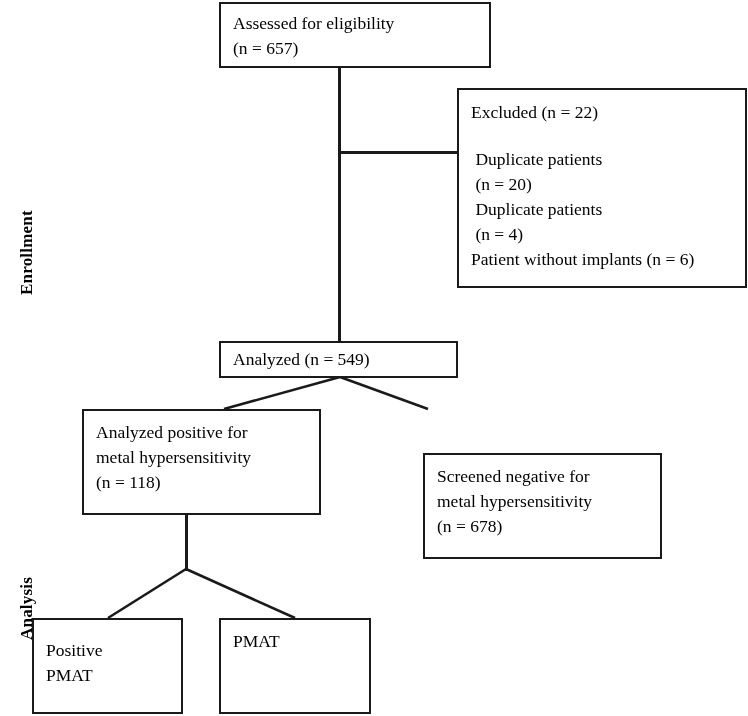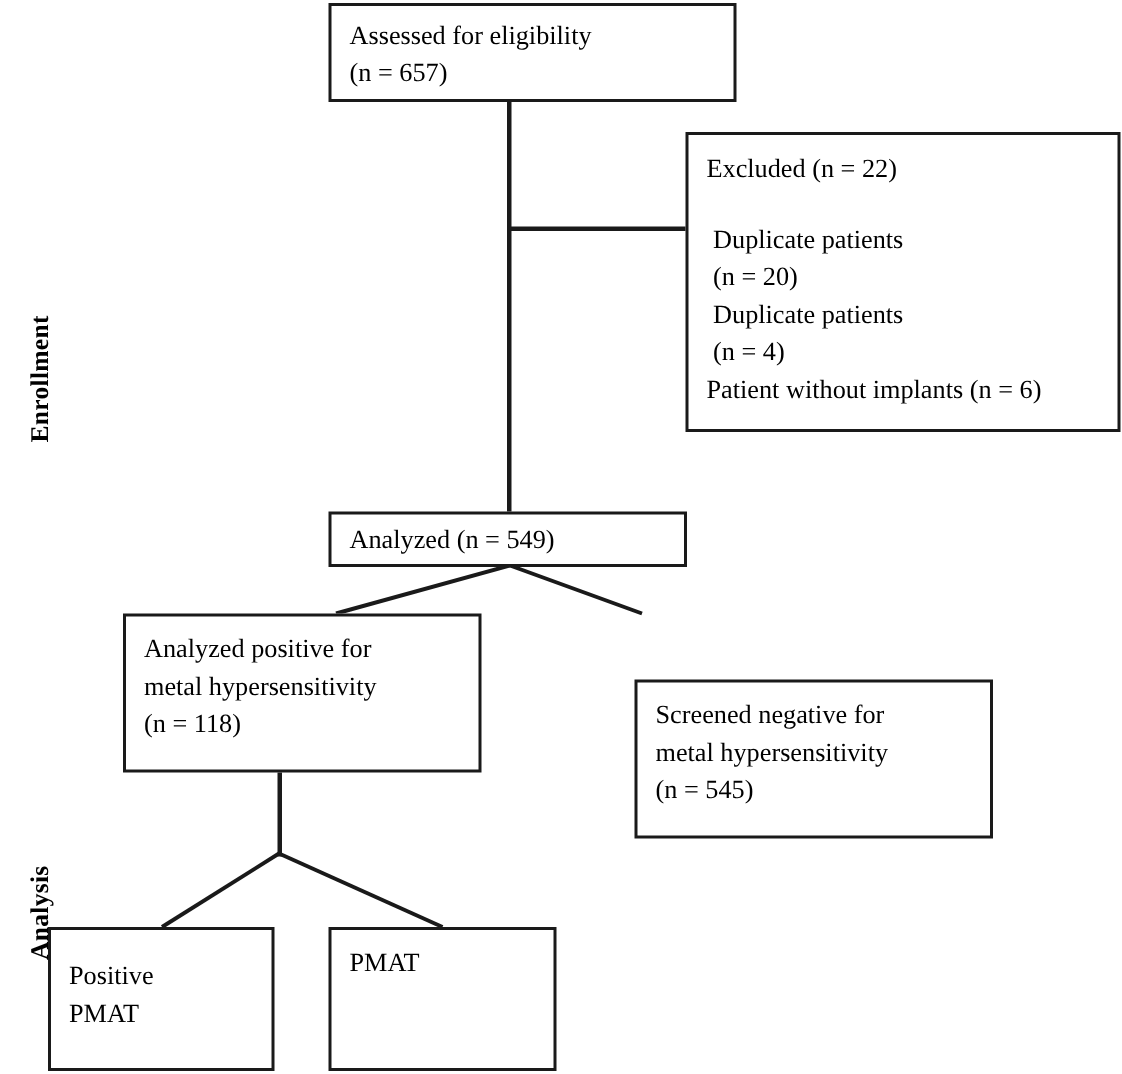--- a/index.html
+++ b/index.html
@@ -62,21 +62,21 @@
 
   <div class="box" style="left:82px;top:409px;width:239px;height:106px;padding-top:9px;">
     <span class="line">Analyzed positive for</span>
     <span class="line">metal hypersensitivity</span>
     <span class="line">(n = 118)</span>
   </div>
 
   <div class="box" style="left:423px;top:409px;width:239px;height:106px;padding-top:9px;margin-top:44px;">
     <span class="line">Screened negative for</span>
     <span class="line">metal hypersensitivity</span>
-    <span class="line">(n = 545)</span>
+    <span class="line">(n = 678)</span>
   </div>
 
   <div class="box" style="left:32px;top:618px;width:151px;height:96px;padding-top:18px;">
     <span class="line">Positive</span>
     <span class="line">PMAT</span>
   </div>
 
   <div class="box" style="left:219px;top:618px;width:152px;height:96px;padding-top:9px;">
     <span class="line">PMAT</span>
   </div>

